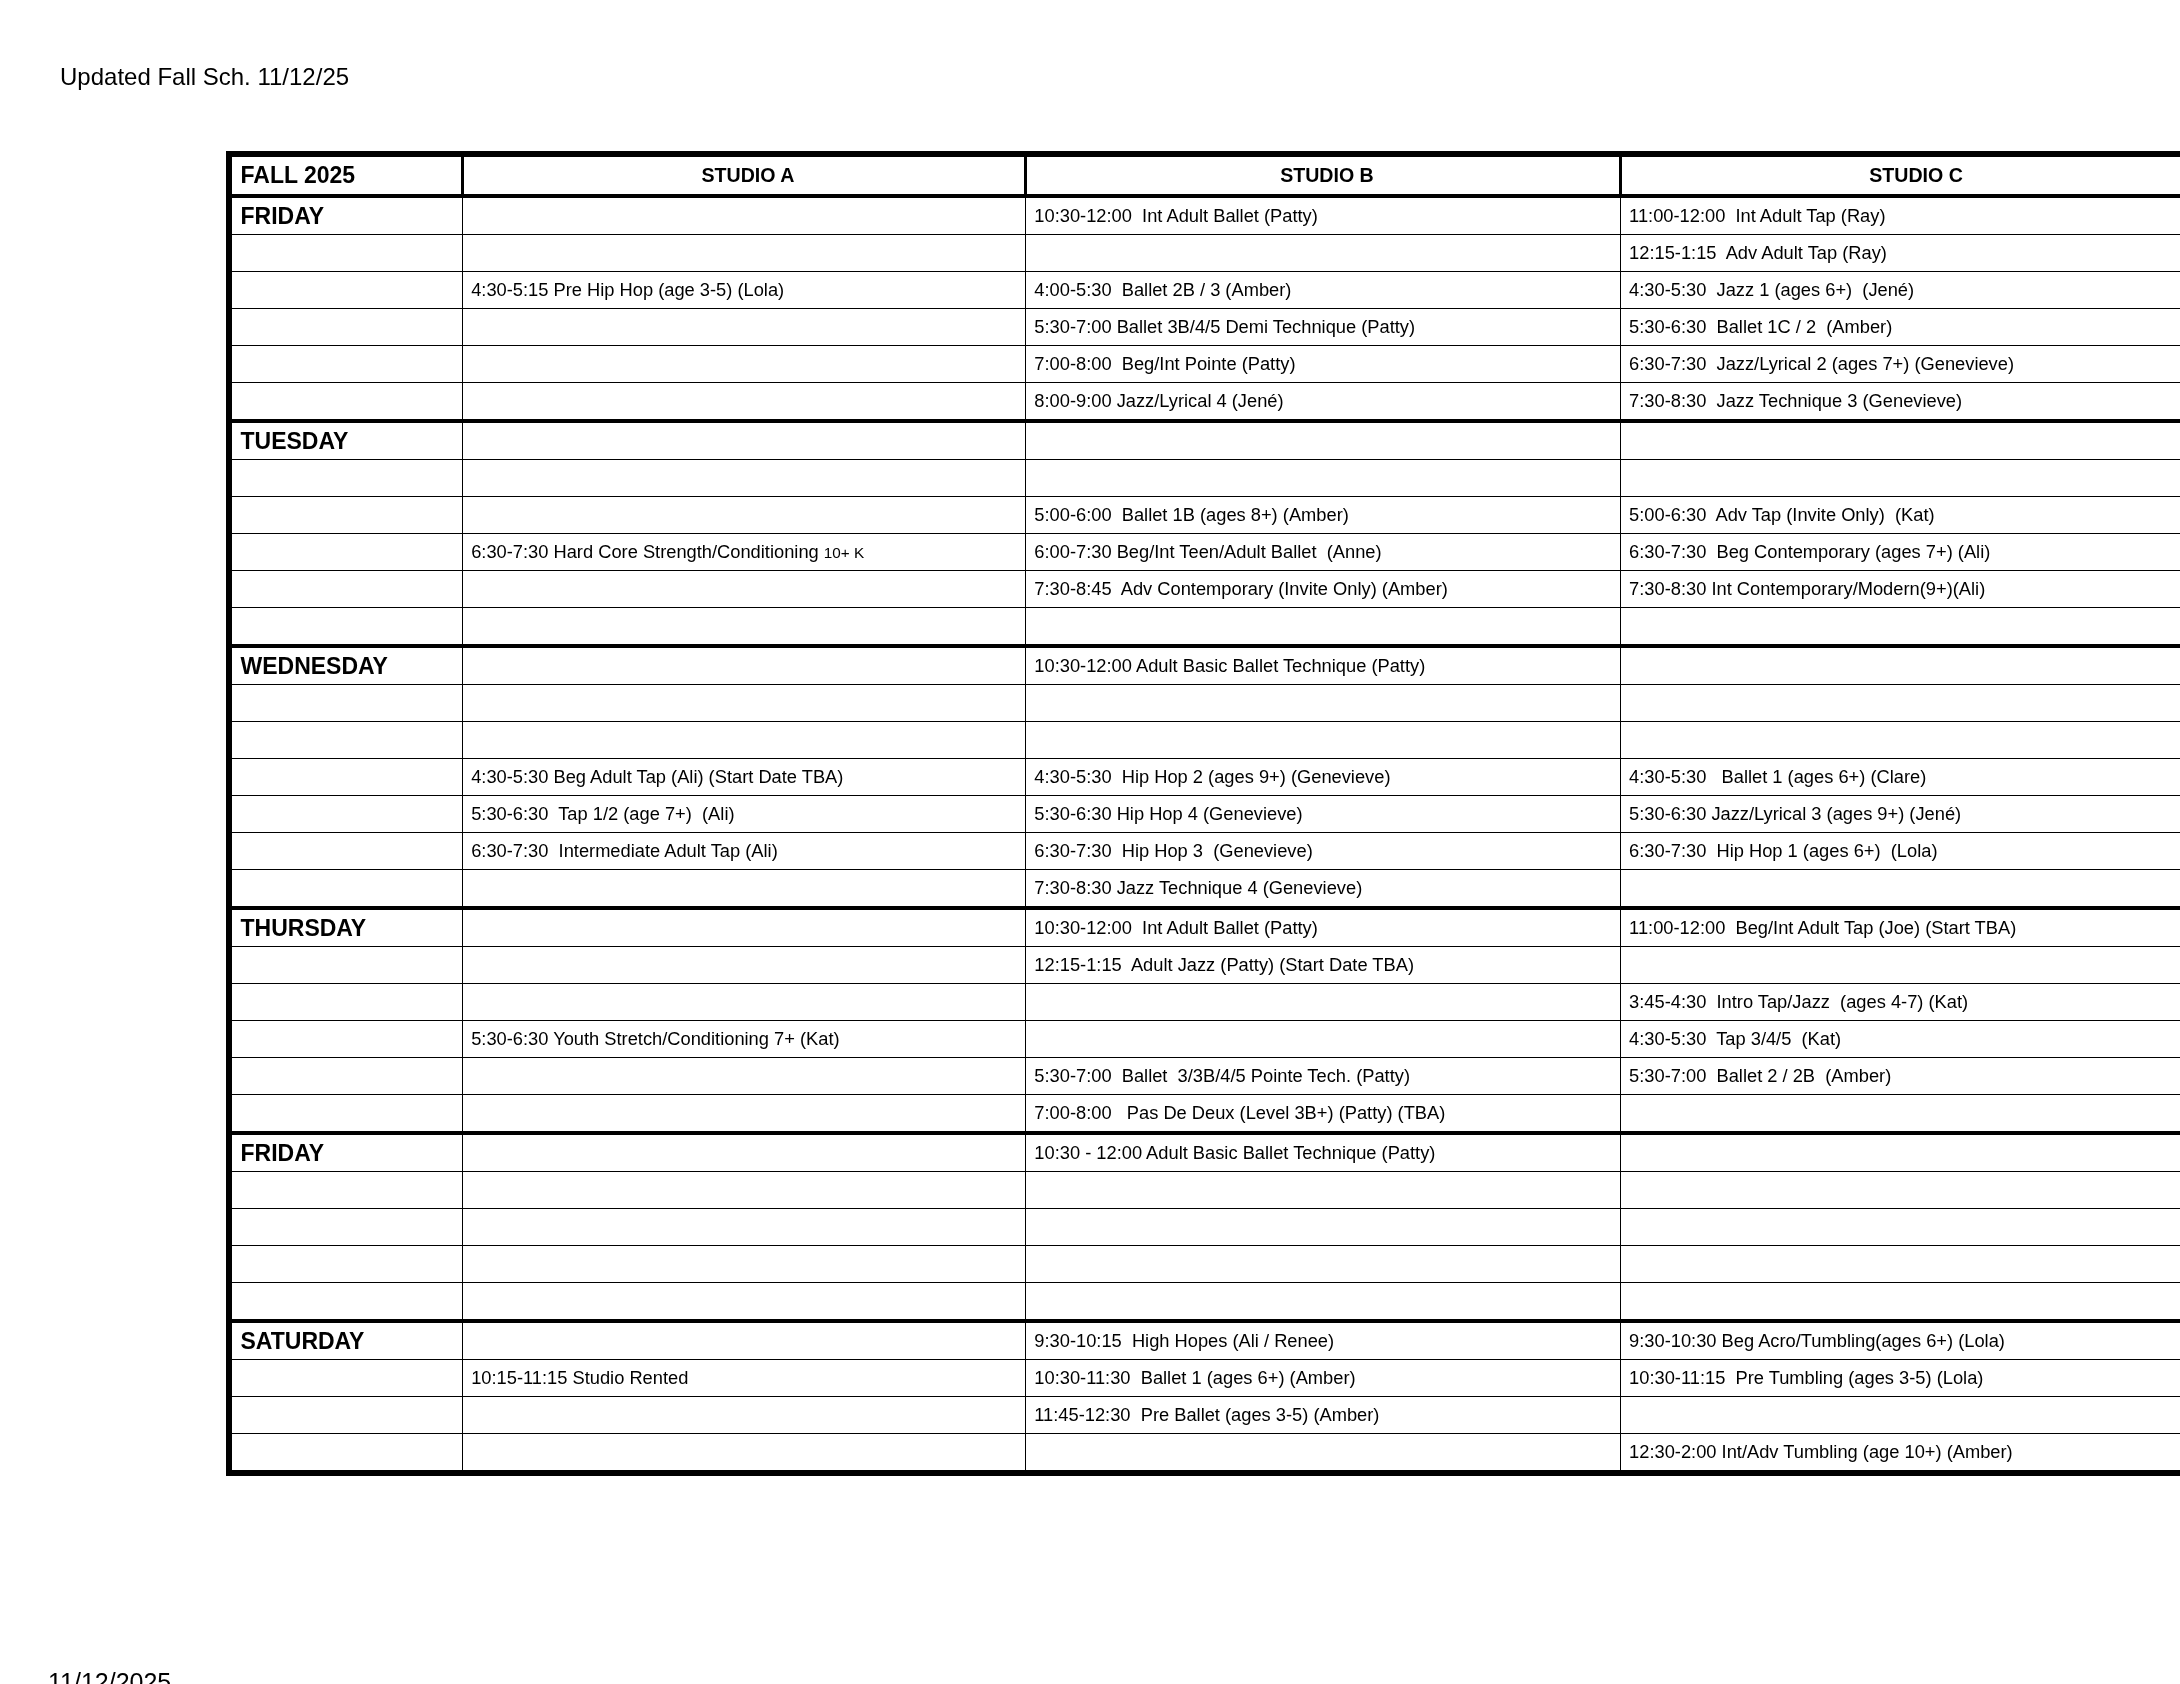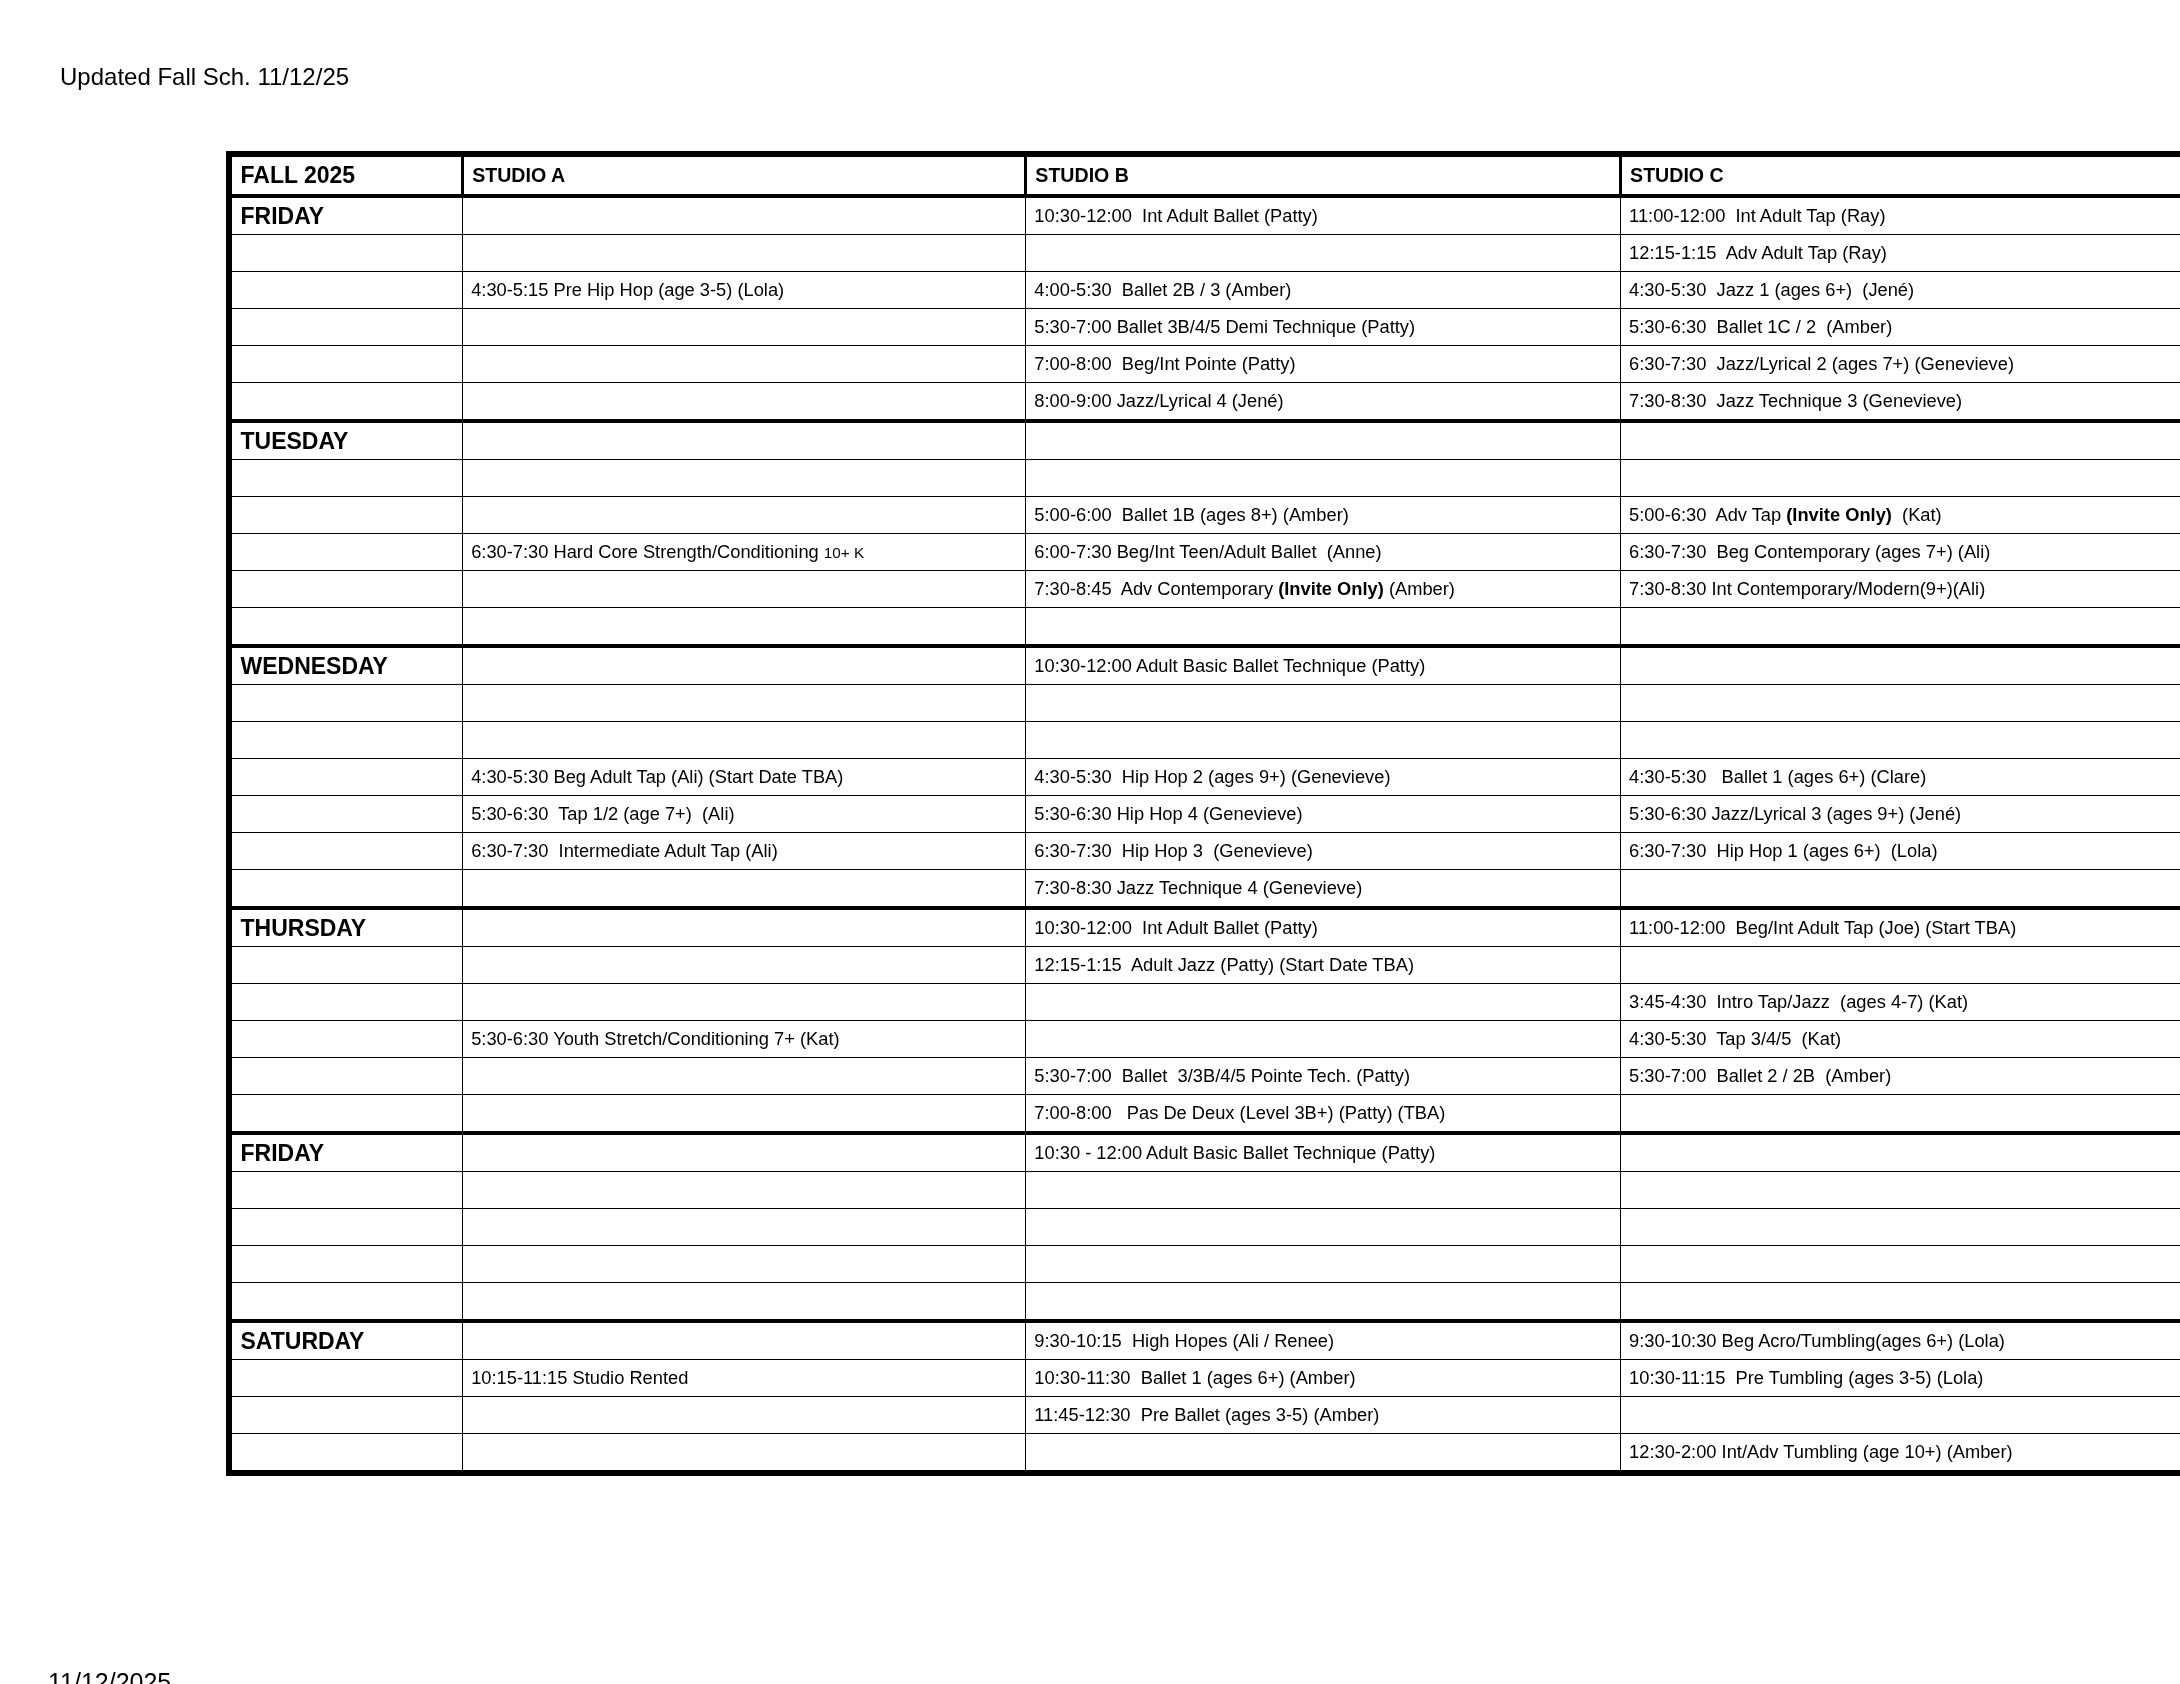--- a/index.html
+++ b/index.html
@@ -40,41 +40,41 @@
     border: 1.7px solid #000;
     padding: 0 0 0 8.5px;
     vertical-align: middle;
     overflow: hidden;
     white-space: pre-wrap;
   }
   .schedule thead th {
     height: 37px;
     font-size: 19.6px;
     font-weight: bold;
-    text-align: left;
+    text-align: center;
     border-left-width: 3.4px;
     border-right-width: 3.4px;
     border-bottom: 4.3px solid #000;
   }
   .schedule thead th.corner {
     text-align: left;
     font-size: 23px;
   }
   .schedule tbody td {
     height: 36px;
     font-size: 18.3px;
     line-height: 1.05;
   }
   .schedule tbody td.day-cell {
     font-size: 23px;
     font-weight: bold;
   }
   .schedule tr.day-start td { border-top: 4.3px solid #000; }
   .schedule td .sm { font-size: 15.3px; }
-  .schedule td b { font-weight: bold; text-align: center; }
+  .schedule td b { font-weight: normal; text-align: center; }
 </style>
 </head>
 <body>
 
 <div class="doc-title">Updated Fall Sch. 11/12/25</div>
 
 <table class="schedule">
   <colgroup>
     <col class="c-day">
       <col class="c-a">

